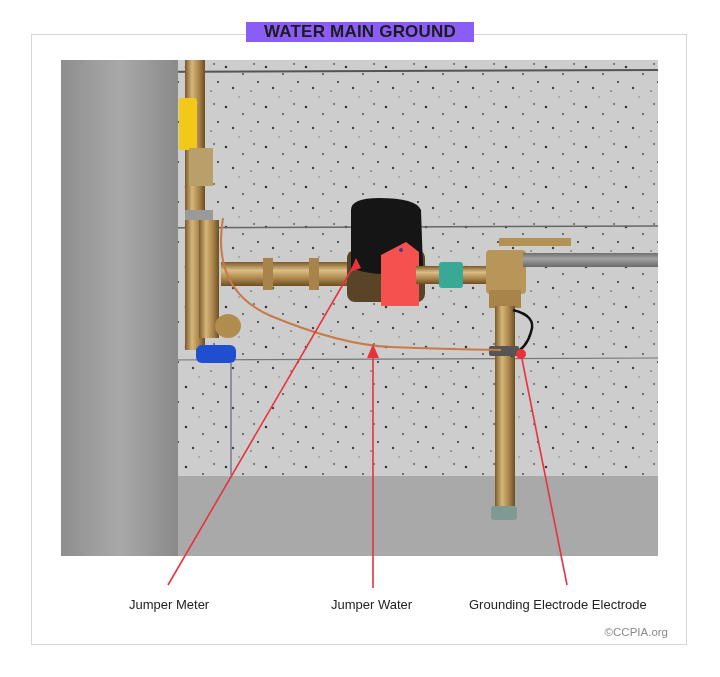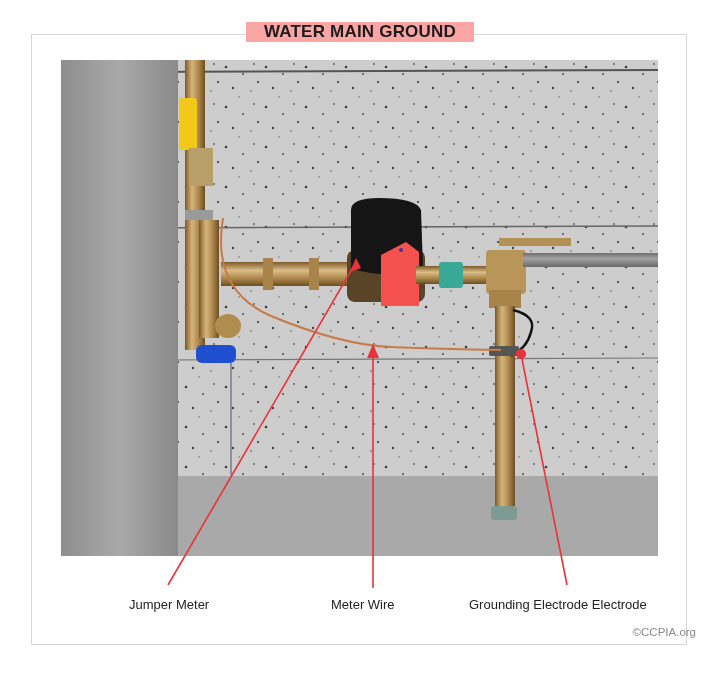--- a/index.html
+++ b/index.html
@@ -1,23 +1,23 @@
 <!DOCTYPE html>
 <html><head>
 <meta charset="utf-8">
 <style>
   html,body{margin:0;padding:0;background:#ffffff;}
   body{width:720px;height:677px;position:relative;overflow:hidden;font-family:"Liberation Sans",sans-serif;}
   .frame{position:absolute;left:31px;top:34px;width:656px;height:611px;border:1.5px solid #d6d6d6;box-sizing:border-box;}
   .title-wrap{position:absolute;left:0;top:22px;width:720px;text-align:center;}
-  .title{display:inline-block;background:#fca5a5;padding:0 18px;font-family:"Liberation Sans",sans-serif;font-weight:bold;font-size:17px;color:#1c1c1c;letter-spacing:0.2px;position:relative;top:0;}
+  .title{display:inline-block;background:#8b5cf6;padding:0 18px;font-family:"Liberation Sans",sans-serif;font-weight:bold;font-size:17px;color:#1c1c1c;letter-spacing:0.2px;position:relative;top:0;}
   .photo{position:absolute;left:61px;top:60px;width:597px;height:496px;overflow:hidden;background:#b9b9b9;}
   .labels{position:absolute;left:0;top:0;width:720px;height:677px;pointer-events:none;}
   .lbl{position:absolute;font-family:"Liberation Sans",sans-serif;font-size:13px;color:#222;white-space:nowrap;}
-  .credit{position:absolute;right:24px;top:626px;font-family:"Liberation Sans",sans-serif;font-size:11.5px;color:#8a8a8a;}
+  .credit{position:absolute;right:52px;top:626px;font-family:"Liberation Sans",sans-serif;font-size:11.5px;color:#8a8a8a;}
   svg{display:block;}
 </style>
 </head>
 <body>
 
 <div class="frame"></div>
 
 <div class="title-wrap">
   <span class="title">WATER MAIN GROUND</span>
 </div>
@@ -114,16 +114,16 @@
 
 <svg class="labels" width="720" height="677" viewBox="0 0 720 677">
   <line x1="168" y1="585" x2="356" y2="262" stroke="#e8323c" stroke-width="1.6"></line>
   <polygon points="356,258 350,272 361,268" fill="#e8323c"></polygon>
   <line x1="373" y1="588" x2="373" y2="350" stroke="#e8323c" stroke-width="1.6"></line>
   <polygon points="373,344 367,358 379,358" fill="#e8323c"></polygon>
   <line x1="567" y1="585" x2="521" y2="354" stroke="#e8323c" stroke-width="1.6"></line>
 </svg>
 
 <div class="lbl" style="left:129px;top:597px;">Jumper Meter</div>
-<div class="lbl" style="left:331px;top:597px;">Meter Wire</div>
+<div class="lbl" style="left:331px;top:597px;">Jumper Water</div>
 <div class="lbl" style="left:469px;top:597px;">Grounding Electrode Electrode</div>
 
 <div class="credit">©CCPIA.org</div>
 
 </body></html>

